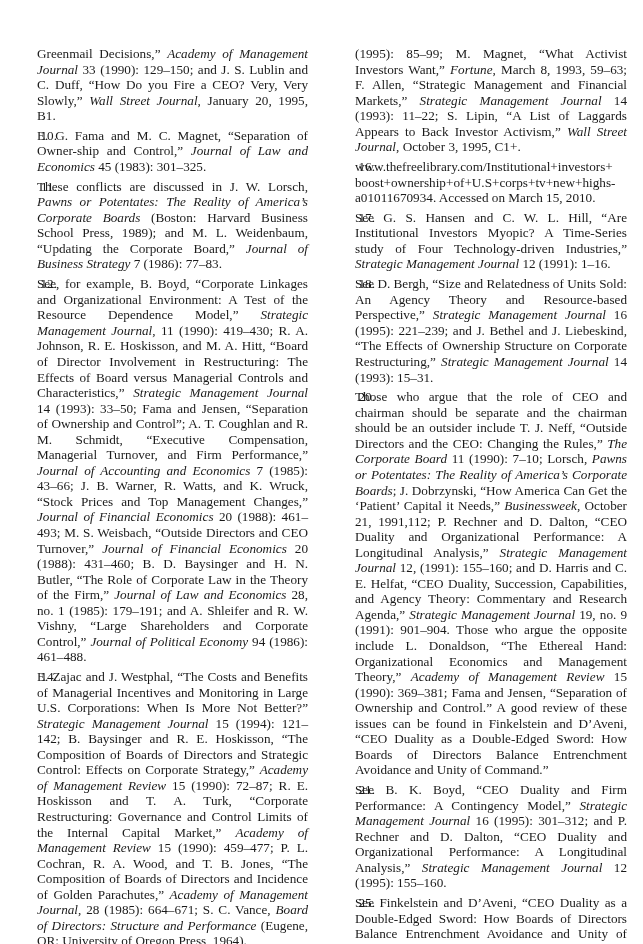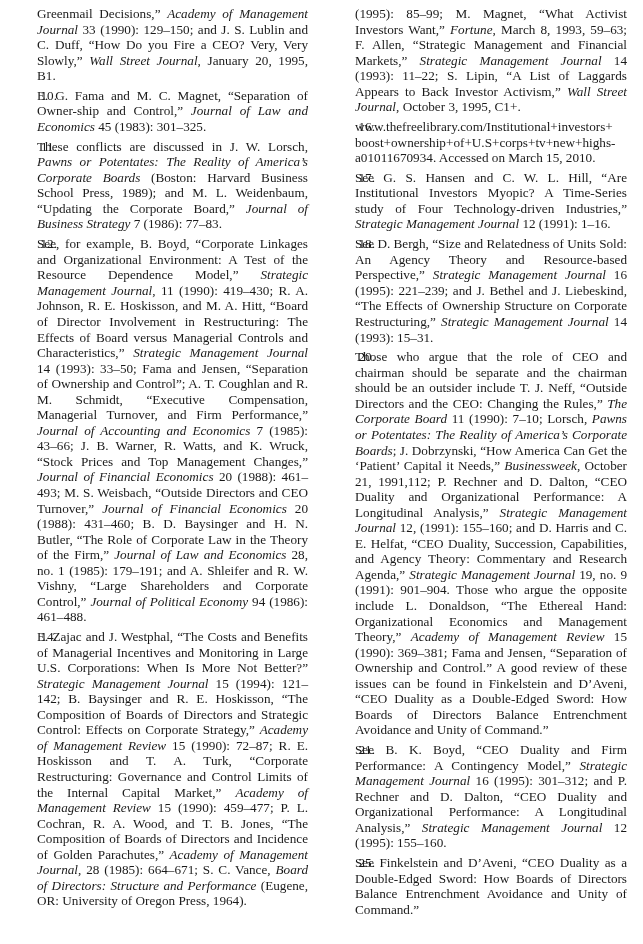--- a/index.html
+++ b/index.html
@@ -5,21 +5,21 @@
     html, body { margin: 0; padding: 0; background: #ffffff; }
     body { width: 643px; height: 944px; overflow: hidden; position: relative;
       font-family: "Liberation Serif", "DejaVu Serif", serif; color: #1a1a1a; }
     .page { position: absolute; top: 6px; left: 0; width: 643px; }
     .col { position: absolute; top: 0; }
     .col-left { left: 13px; width: 295px; }
     .col-right { left: 331px; width: 296px; }
     .note { position: relative; padding-left: 24px; font-size: 13.2px; line-height: 15.55px;
       text-align: justify; margin: 0 0 4.2px 0; hyphens: none; }
     .note .num { position: absolute; left: 0; top: 0; width: 20px; text-align: right; margin-left: 24px; }
-    .note.cont { padding-left: 24px; }
+    .note.cont { padding-left: 24px; margin-top: 40px; }
     .seg { display: inline; }
     .seg.it { font-style: italic; }
   </style>
 </head>
 <body>
 
 <div class="page">
   <div class="col col-left" id="col-left">
       <div class="note cont"><span class="num"></span><span class="body"><span class="seg">Greenmail Decisions,” </span><span class="seg it">Academy of Management Journal</span><span class="seg"> 33 (1990): 129–150; and J. S. Lublin and C. Duff, “How Do you Fire a CEO? Very, Very Slowly,” </span><span class="seg it">Wall Street Journal</span><span class="seg">, January 20, 1995, B1.</span></span></div>
       <div class="note"><span class="num">10.</span><span class="body"><span class="seg">E. G. Fama and M. C. Magnet, “Separation of Owner-ship and Control,” </span><span class="seg it">Journal of Law and Economics</span><span class="seg"> 45 (1983): 301–325.</span></span></div>

